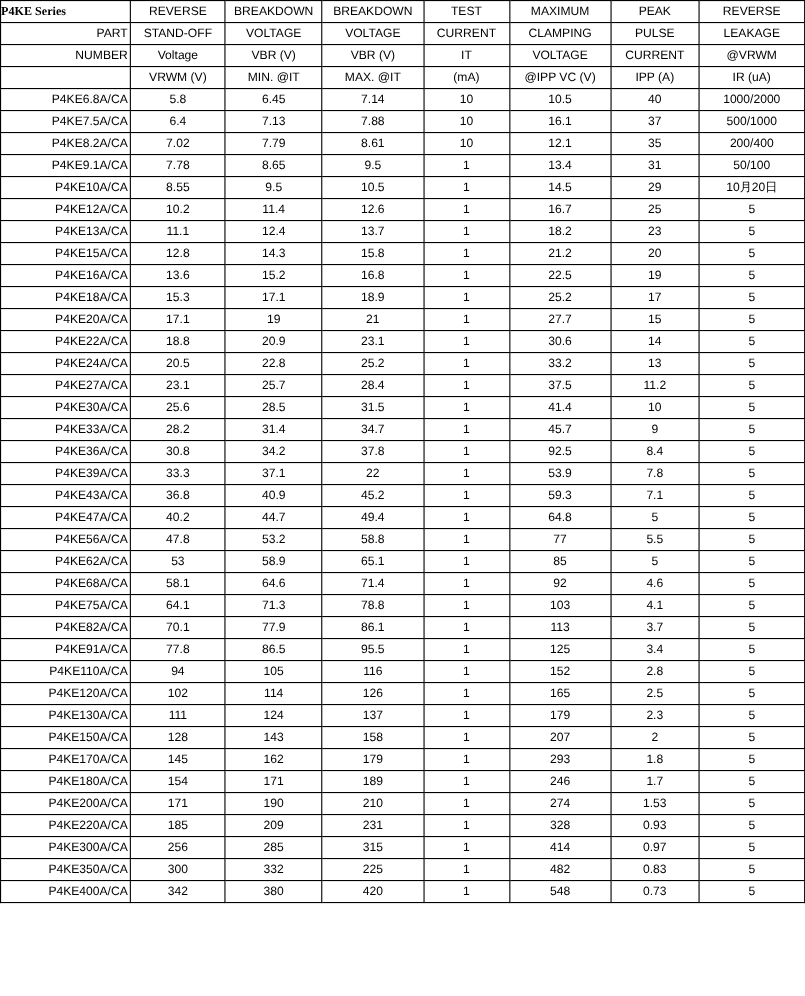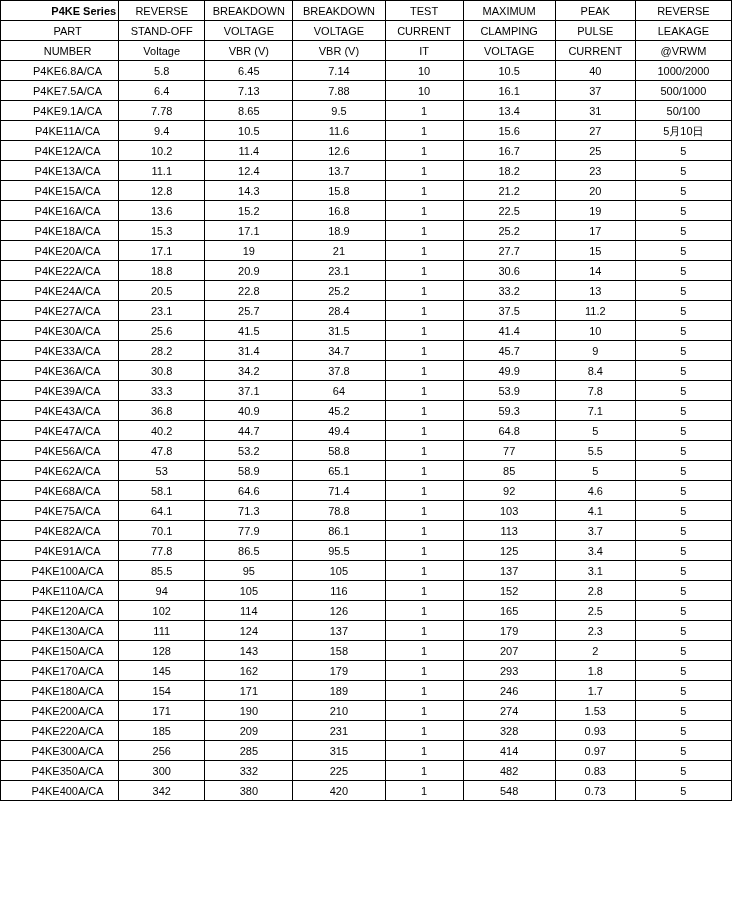--- a/index.html
+++ b/index.html
@@ -24,27 +24,28 @@
     font-size: 11px;
     line-height: 12px;
     height: 19px;
     padding: 0 2px;
     text-align: center;
     vertical-align: middle;
     white-space: nowrap;
     overflow: hidden;
   }
   table.spec td.left {
-    text-align: center;
+    text-align: right;
     padding-left: 18px;
   }
   table.spec td.title {
     font-weight: bold;
-    text-align: right;
+    text-align: left;
     padding-left: 0;
+    font-family: Liberation Serif, serif;
   }
   col.c0 { width: 118px; }
   col.c1 { width: 86px; }
   col.c2 { width: 88px; }
   col.c3 { width: 92px; }
   col.c4 { width: 78px; }
   col.c5 { width: 92px; }
   col.c6 { width: 80px; }
   col.c7 { width: 96px; }
 </style>
@@ -87,58 +88,78 @@
         <td class="left">NUMBER</td>
         <td>Voltage</td>
         <td>VBR (V)</td>
         <td>VBR (V)</td>
         <td>IT</td>
         <td>VOLTAGE</td>
         <td>CURRENT</td>
         <td>@VRWM</td>
       </tr>
       <tr>
+        <td class="left"></td>
+        <td>VRWM (V)</td>
+        <td>MIN. @IT</td>
+        <td>MAX. @IT</td>
+        <td>(mA)</td>
+        <td>@IPP VC (V)</td>
+        <td>IPP (A)</td>
+        <td>IR (uA)</td>
+      </tr>
+      <tr>
         <td class="left">P4KE6.8A/CA</td>
         <td>5.8</td>
         <td>6.45</td>
         <td>7.14</td>
         <td>10</td>
         <td>10.5</td>
         <td>40</td>
         <td>1000/2000</td>
       </tr>
       <tr>
         <td class="left">P4KE7.5A/CA</td>
         <td>6.4</td>
         <td>7.13</td>
         <td>7.88</td>
         <td>10</td>
         <td>16.1</td>
         <td>37</td>
         <td>500/1000</td>
       </tr>
       <tr>
+        <td class="left">P4KE8.2A/CA</td>
+        <td>7.02</td>
+        <td>7.79</td>
+        <td>8.61</td>
+        <td>10</td>
+        <td>12.1</td>
+        <td>35</td>
+        <td>200/400</td>
+      </tr>
+      <tr>
         <td class="left">P4KE9.1A/CA</td>
         <td>7.78</td>
         <td>8.65</td>
         <td>9.5</td>
         <td>1</td>
         <td>13.4</td>
         <td>31</td>
         <td>50/100</td>
       </tr>
       <tr>
-        <td class="left">P4KE11A/CA</td>
-        <td>9.4</td>
+        <td class="left">P4KE10A/CA</td>
+        <td>8.55</td>
+        <td>9.5</td>
         <td>10.5</td>
-        <td>11.6</td>
-        <td>1</td>
-        <td>15.6</td>
-        <td>27</td>
-        <td>5月10日</td>
+        <td>1</td>
+        <td>14.5</td>
+        <td>29</td>
+        <td>10月20日</td>
       </tr>
       <tr>
         <td class="left">P4KE12A/CA</td>
         <td>10.2</td>
         <td>11.4</td>
         <td>12.6</td>
         <td>1</td>
         <td>16.7</td>
         <td>25</td>
         <td>5</td>
@@ -219,21 +240,21 @@
         <td>25.7</td>
         <td>28.4</td>
         <td>1</td>
         <td>37.5</td>
         <td>11.2</td>
         <td>5</td>
       </tr>
       <tr>
         <td class="left">P4KE30A/CA</td>
         <td>25.6</td>
-        <td>41.5</td>
+        <td>28.5</td>
         <td>31.5</td>
         <td>1</td>
         <td>41.4</td>
         <td>10</td>
         <td>5</td>
       </tr>
       <tr>
         <td class="left">P4KE33A/CA</td>
         <td>28.2</td>
         <td>31.4</td>
@@ -242,29 +263,29 @@
         <td>45.7</td>
         <td>9</td>
         <td>5</td>
       </tr>
       <tr>
         <td class="left">P4KE36A/CA</td>
         <td>30.8</td>
         <td>34.2</td>
         <td>37.8</td>
         <td>1</td>
-        <td>49.9</td>
+        <td>92.5</td>
         <td>8.4</td>
         <td>5</td>
       </tr>
       <tr>
         <td class="left">P4KE39A/CA</td>
         <td>33.3</td>
         <td>37.1</td>
-        <td>64</td>
+        <td>22</td>
         <td>1</td>
         <td>53.9</td>
         <td>7.8</td>
         <td>5</td>
       </tr>
       <tr>
         <td class="left">P4KE43A/CA</td>
         <td>36.8</td>
         <td>40.9</td>
         <td>45.2</td>
@@ -337,30 +358,20 @@
         <td class="left">P4KE91A/CA</td>
         <td>77.8</td>
         <td>86.5</td>
         <td>95.5</td>
         <td>1</td>
         <td>125</td>
         <td>3.4</td>
         <td>5</td>
       </tr>
       <tr>
-        <td class="left">P4KE100A/CA</td>
-        <td>85.5</td>
-        <td>95</td>
-        <td>105</td>
-        <td>1</td>
-        <td>137</td>
-        <td>3.1</td>
-        <td>5</td>
-      </tr>
-      <tr>
         <td class="left">P4KE110A/CA</td>
         <td>94</td>
         <td>105</td>
         <td>116</td>
         <td>1</td>
         <td>152</td>
         <td>2.8</td>
         <td>5</td>
       </tr>
       <tr>

